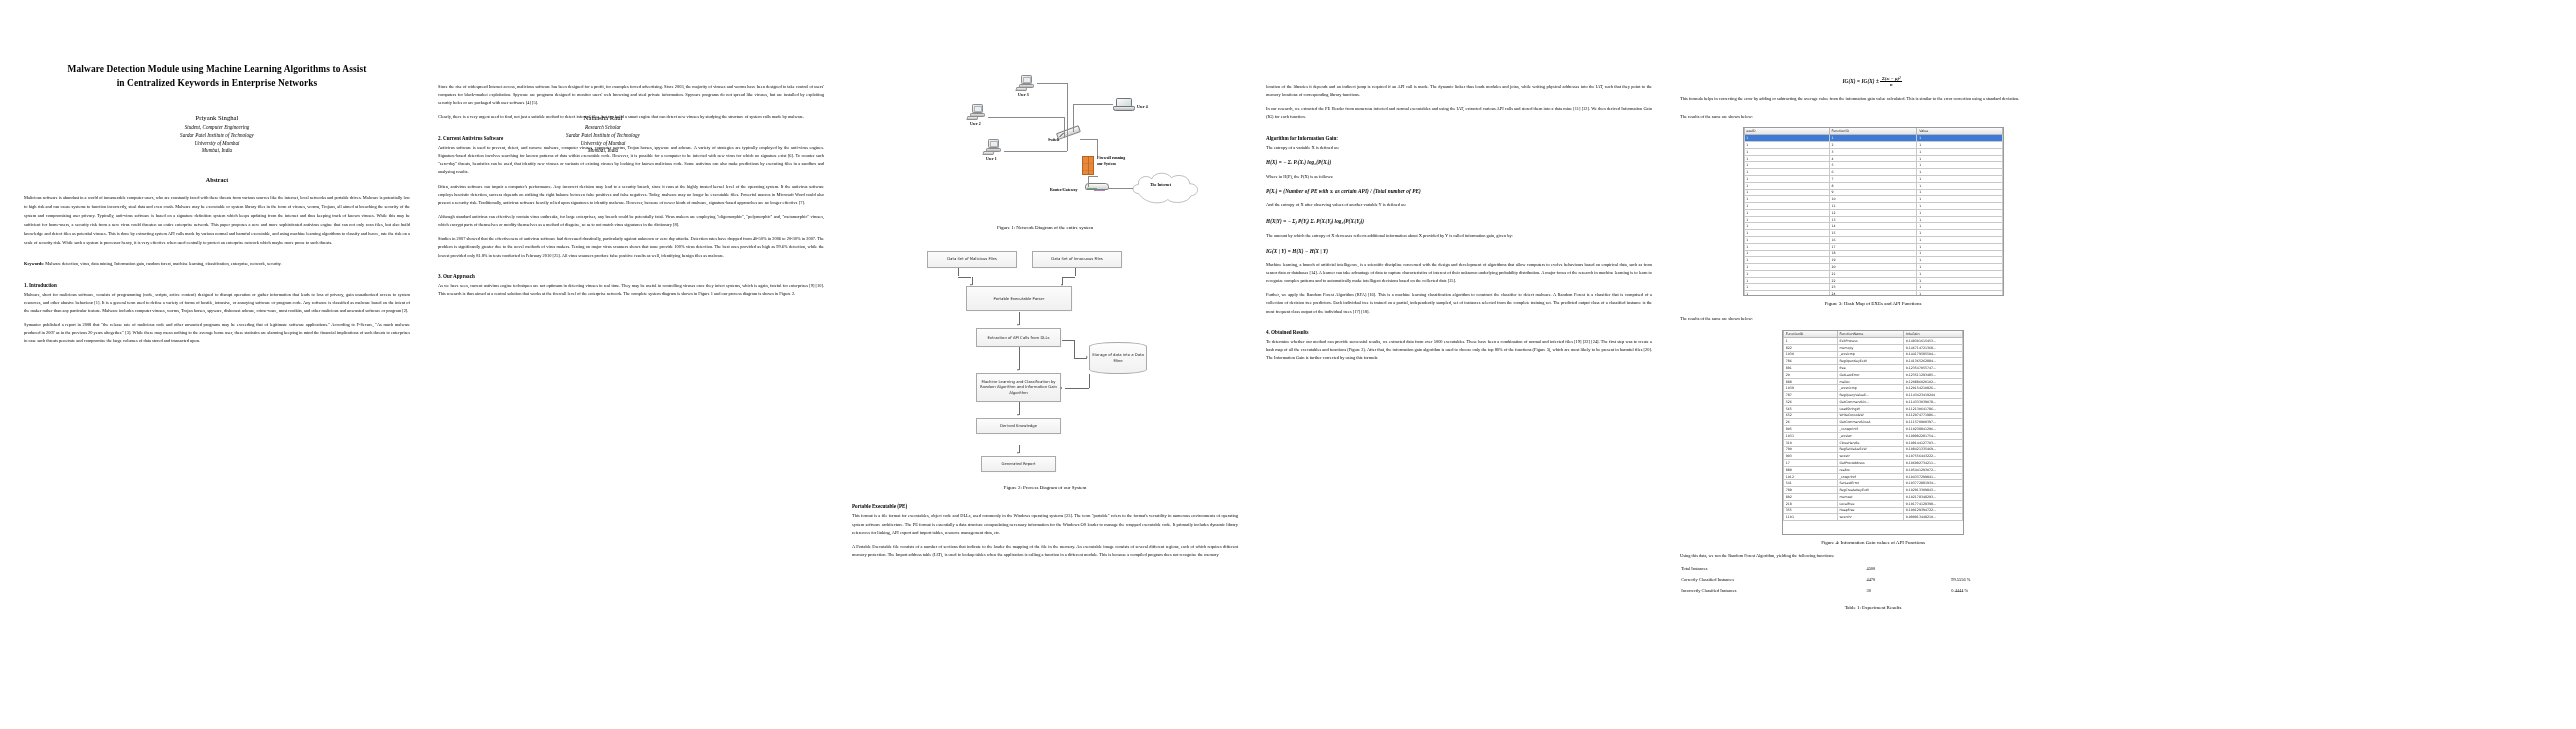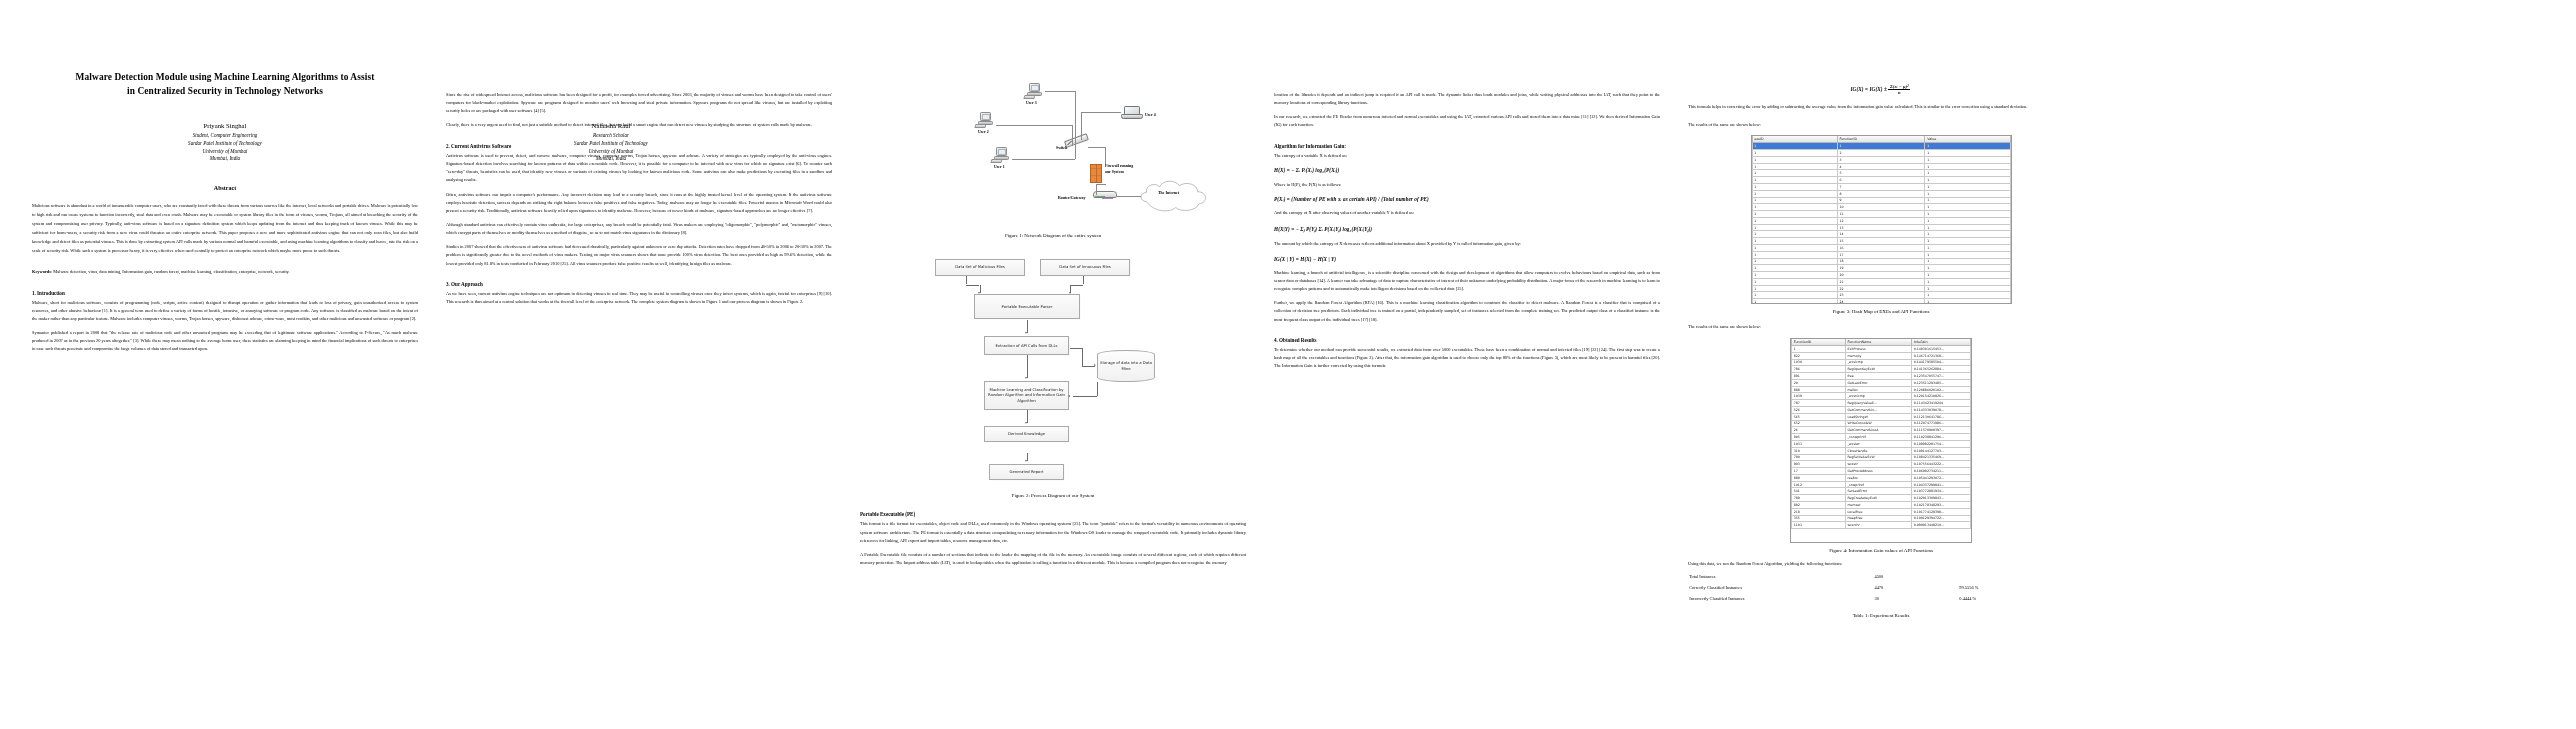--- a/index.html
+++ b/index.html
@@ -4,21 +4,21 @@
 <style>
   * { box-sizing: border-box; }
   html, body { margin:0; padding:0; }
   body {
     width: 2576px; height: 729px;
     background: #ffffff;
     font-family: "Liberation Serif", "DejaVu Serif", serif;
     color: #000;
     overflow: hidden;
   }
-  .page { position: relative; width: 2576px; height: 729px; padding: 16px; }
+  .page { position: relative; width: 2576px; height: 729px; padding: 8px; }
 
   .cols {
     display: flex;
     width: 2576px;
     height: 729px;
     padding: 17px 16px 6px 16px;
     gap: 28px;
   }
   .col { width: 386px; flex: 0 0 386px; position: relative; }
 
@@ -195,21 +195,21 @@
 </style>
 </head>
 <body>
 
 <div class="page">
   <div class="cols">
 
     <div class="col">
       <div class="title">
         <div>Malware Detection Module using Machine Learning Algorithms to Assist</div>
-        <div>in Centralized Security in Technology Networks</div>
+        <div>in Centralized Keywords in Enterprise Networks</div>
       </div>
 
       <div class="authors">
         <div class="author">
           <div class="author-name">Priyank Singhal</div>
           <div class="author-line">Student, Computer Engineering</div>
           <div class="author-line">Sardar Patel Institute of Technology</div>
           <div class="author-line">University of Mumbai</div>
           <div class="author-line">Mumbai, India</div>
         </div>

